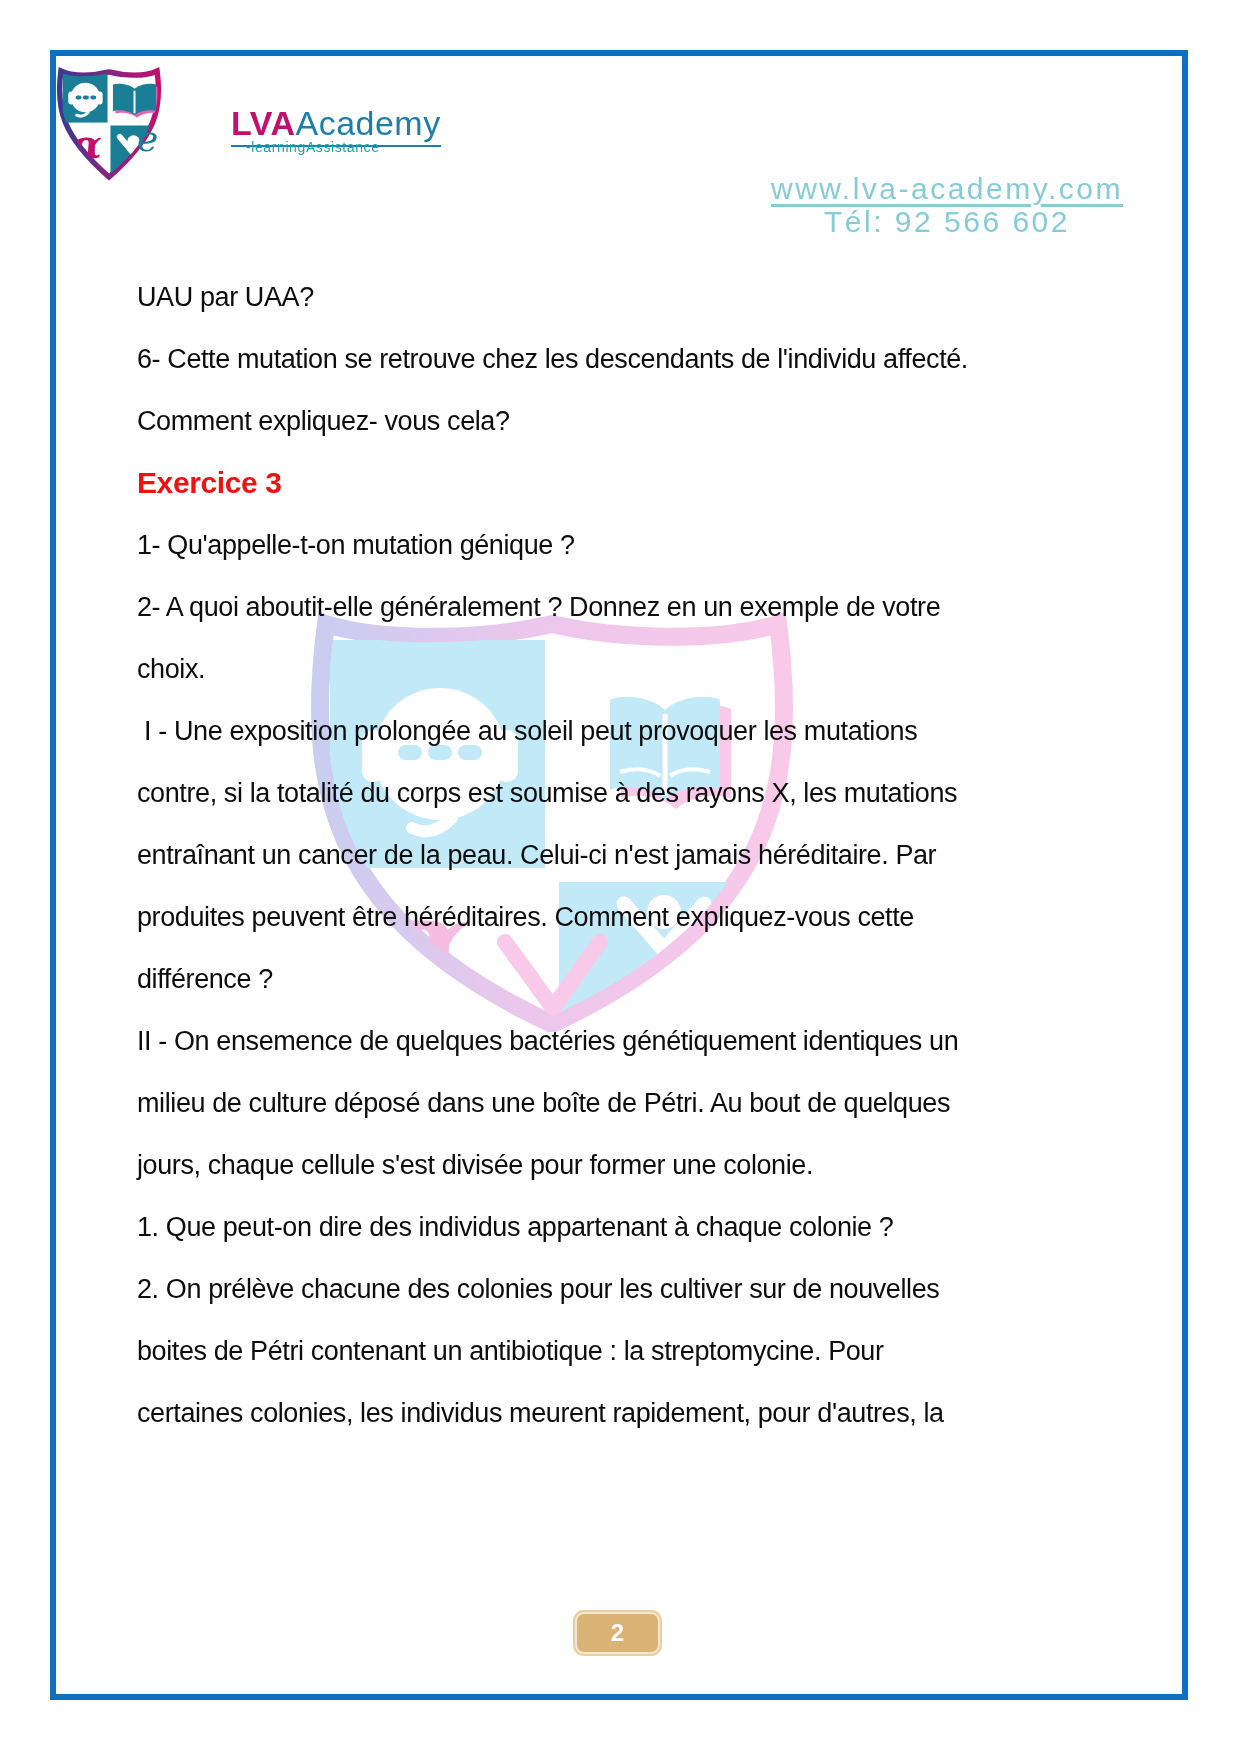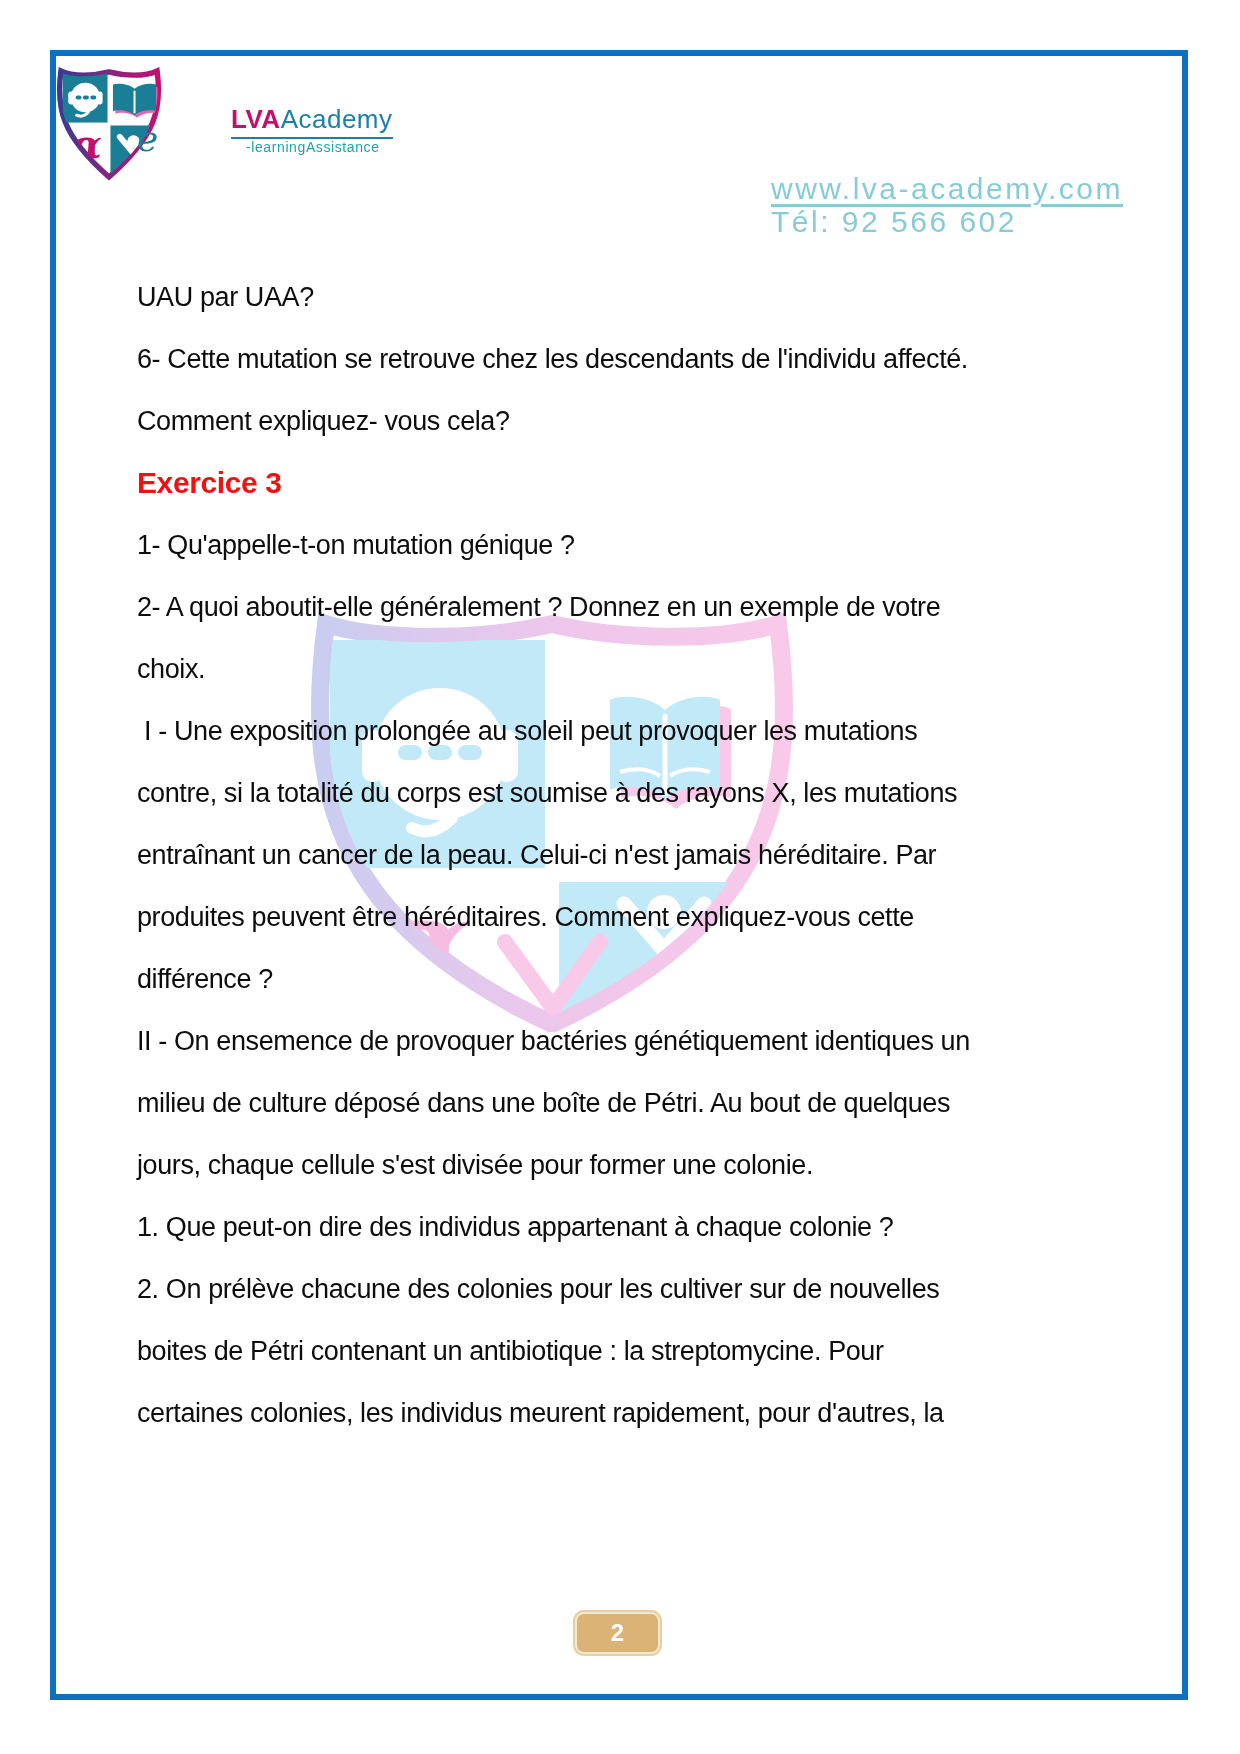--- a/index.html
+++ b/index.html
@@ -11,27 +11,27 @@
   *{margin:0;padding:0;box-sizing:border-box;}
   html,body{width:1240px;height:1754px;background:#fff;overflow:hidden;
     font-family:"Liberation Sans",sans-serif;}
   .page{position:absolute;inset:0;width:1240px;height:1754px;background:#fff;}
   .page-border{position:absolute;left:50px;top:50px;width:1138px;height:1650px;
     border:6px solid var(--border_blue);}
   
   .logo-svg{position:absolute;left:55px;top:66px;width:108px;height:118px;}
   .script-e{position:absolute;left:137px;top:118px;font-family:"DejaVu Serif",serif;
     font-style:italic;font-size:36px;color:var(--logo_teal);}
-  .brand{position:absolute;left:231px;top:104px;font-size:26px;
+  .brand{position:absolute;left:231px;top:104px;font-size:34px;
     border-bottom:2px solid var(--brand_teal);padding-bottom:2px;letter-spacing:.5px;}
   .brand .lva{font-weight:bold;color:var(--brand_magenta);}
   .brand .academy{color:var(--brand_teal);}
   .tagline{position:absolute;left:246px;top:139px;font-size:14px;
     color:var(--tagline_teal);letter-spacing:.6px;}
-  .hdr-right{position:absolute;right:117px;top:172px;text-align:left;
+  .hdr-right{position:absolute;right:117px;top:172px;text-align:center;
     color:var(--link_teal);font-size:30px;letter-spacing:2.5px;line-height:33px;}
   .hdr-right .site{text-decoration:underline;text-underline-offset:5px;}
   
   .watermark{position:absolute;left:300px;top:612px;width:505px;height:420px;z-index:0;}
   
   .text-block{position:absolute;left:103px;top:280px;width:1080px;z-index:2;margin-left:34px;}
   .line{height:62px;font-size:27px;letter-spacing:-0.4px;color:var(--text_black);
     white-space:pre;line-height:34px;}
   .line.heading{color:var(--heading_red);font-weight:bold;font-size:30px;}
   
@@ -152,21 +152,21 @@
       <div class="line body">Comment expliquez- vous cela?</div>
       <div class="line heading">Exercice 3</div>
       <div class="line body">1- Qu'appelle-t-on mutation génique ?</div>
       <div class="line body">2- A quoi aboutit-elle généralement ? Donnez en un exemple de votre</div>
       <div class="line body">choix.</div>
       <div class="line body"> I - Une exposition prolongée au soleil peut provoquer les mutations</div>
       <div class="line body">contre, si la totalité du corps est soumise à des rayons X, les mutations</div>
       <div class="line body">entraînant un cancer de la peau. Celui-ci n'est jamais héréditaire. Par</div>
       <div class="line body">produites peuvent être héréditaires. Comment expliquez-vous cette</div>
       <div class="line body">différence ?</div>
-      <div class="line body">II - On ensemence de provoquer bactéries génétiquement identiques un</div>
+      <div class="line body">II - On ensemence de quelques bactéries génétiquement identiques un</div>
       <div class="line body">milieu de culture déposé dans une boîte de Pétri. Au bout de quelques</div>
       <div class="line body">jours, chaque cellule s'est divisée pour former une colonie.</div>
       <div class="line body">1. Que peut-on dire des individus appartenant à chaque colonie ?</div>
       <div class="line body">2. On prélève chacune des colonies pour les cultiver sur de nouvelles</div>
       <div class="line body">boites de Pétri contenant un antibiotique : la streptomycine. Pour</div>
       <div class="line body">certaines colonies, les individus meurent rapidement, pour d'autres, la</div>
     </main>
 
   <div class="page-badge">
     <span>2</span>

